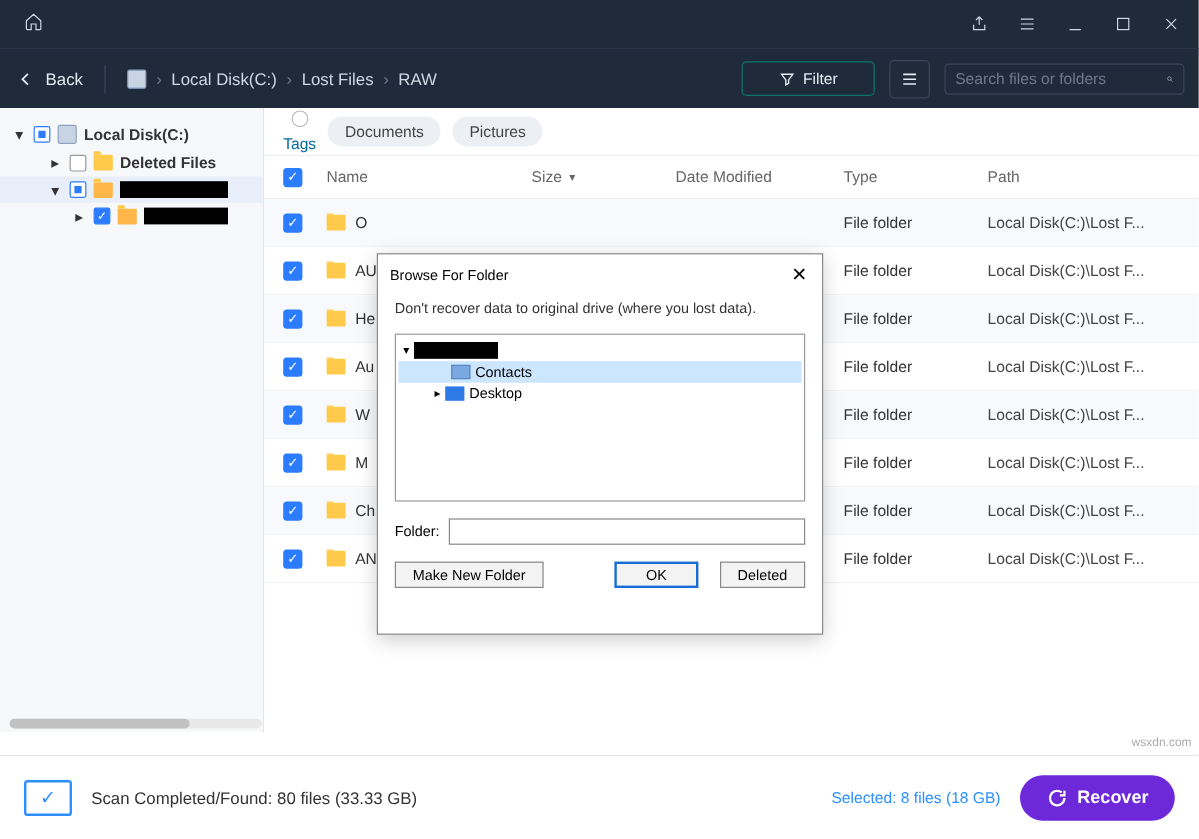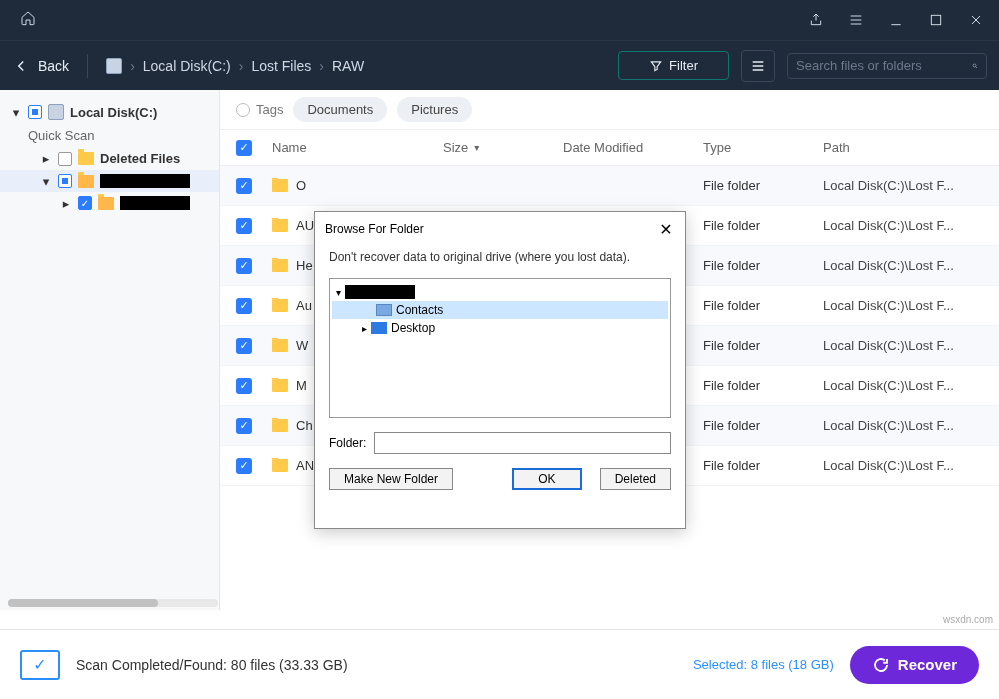--- a/index.html
+++ b/index.html
@@ -39,21 +39,21 @@
   .sidebar .cbx.partial::after { content: ""; width: 6px; height: 6px; background: #2b7cff; }
   .sidebar .cbx.checked { background: #2b7cff; border-color: #2b7cff; color: #fff; font-size: 10px; }
   .disk-icon { width: 16px; height: 16px; background: #c8d4e4; border: 1px solid #8fa3bf; border-radius: 2px; display: inline-block; }
   .folder-icon { width: 16px; height: 13px; background: #ffc94a; border-radius: 1px; position: relative; display: inline-block; }
   .folder-icon::before { content: ""; position: absolute; top: -3px; left: 0; width: 6px; height: 3px; background: #ffc94a; border-radius: 1px 1px 0 0; }
   .star-folder { background: #ffb74a; }
   .redact { background: #000; height: 14px; display: inline-block; }
 
   .content { flex: 1; display: flex; flex-direction: column; }
   .tagbar { height: 40px; display: flex; align-items: center; gap: 10px; padding: 0 16px; border-bottom: 1px solid #eee; }
-  .tagbar .taglabel { display: flex; align-items: center; gap: 6px; color: #737373; font-size: 13px; }
+  .tagbar .taglabel { display: flex; align-items: center; gap: 6px; color: #0369a1; font-size: 13px; flex-direction: column; }
   .tagpill { background: #eceff3; padding: 5px 14px; border-radius: 14px; font-size: 13px; color: #444; cursor: pointer; }
 
   .cols { display: grid; grid-template-columns: 36px 1fr 120px 140px 120px 160px; align-items: center; padding: 0 16px; height: 36px; font-size: 13px; color: #666; border-bottom: 1px solid #eee; }
   .cols .hdrcbx { width: 16px; height: 16px; background: #2b7cff; border-radius: 3px; display: flex; align-items: center; justify-content: center; color: #fff; font-size: 11px; }
   .cols .sortcol { display: flex; align-items: center; gap: 6px; }
 
   .rows { flex: 1; overflow: hidden; }
   .filerow { display: grid; grid-template-columns: 36px 1fr 120px 140px 120px 160px; align-items: center; padding: 0 16px; height: 40px; font-size: 13px; color: #333; border-bottom: 1px solid #f2f4f7; }
   .filerow:nth-child(odd) { background: #f7f9fc; }
   .filerow .cbx2 { width: 16px; height: 16px; background: #2b7cff; border-radius: 3px; display: flex; align-items: center; justify-content: center; color: #fff; font-size: 11px; }
@@ -170,21 +170,20 @@
 
 <div class="main">
 
   <div class="sidebar">
     <div class="row">
       <span class="collapser">▾</span>
       <span class="cbx partial"></span>
       <span class="disk-icon"></span>
       <b>Local Disk(C:)</b>
     </div>
-    <div class="row indent1">Quick Scan</div>
     <div class="row indent2">
       <span class="collapser">▸</span>
       <span class="cbx"></span>
       <span class="folder-icon"></span>
       <span style="font-weight:600">Deleted Files</span>
     </div>
     <div class="row indent2 sel">
       <span class="collapser">▾</span>
       <span class="cbx partial"></span>
       <span class="folder-icon star-folder"></span>

